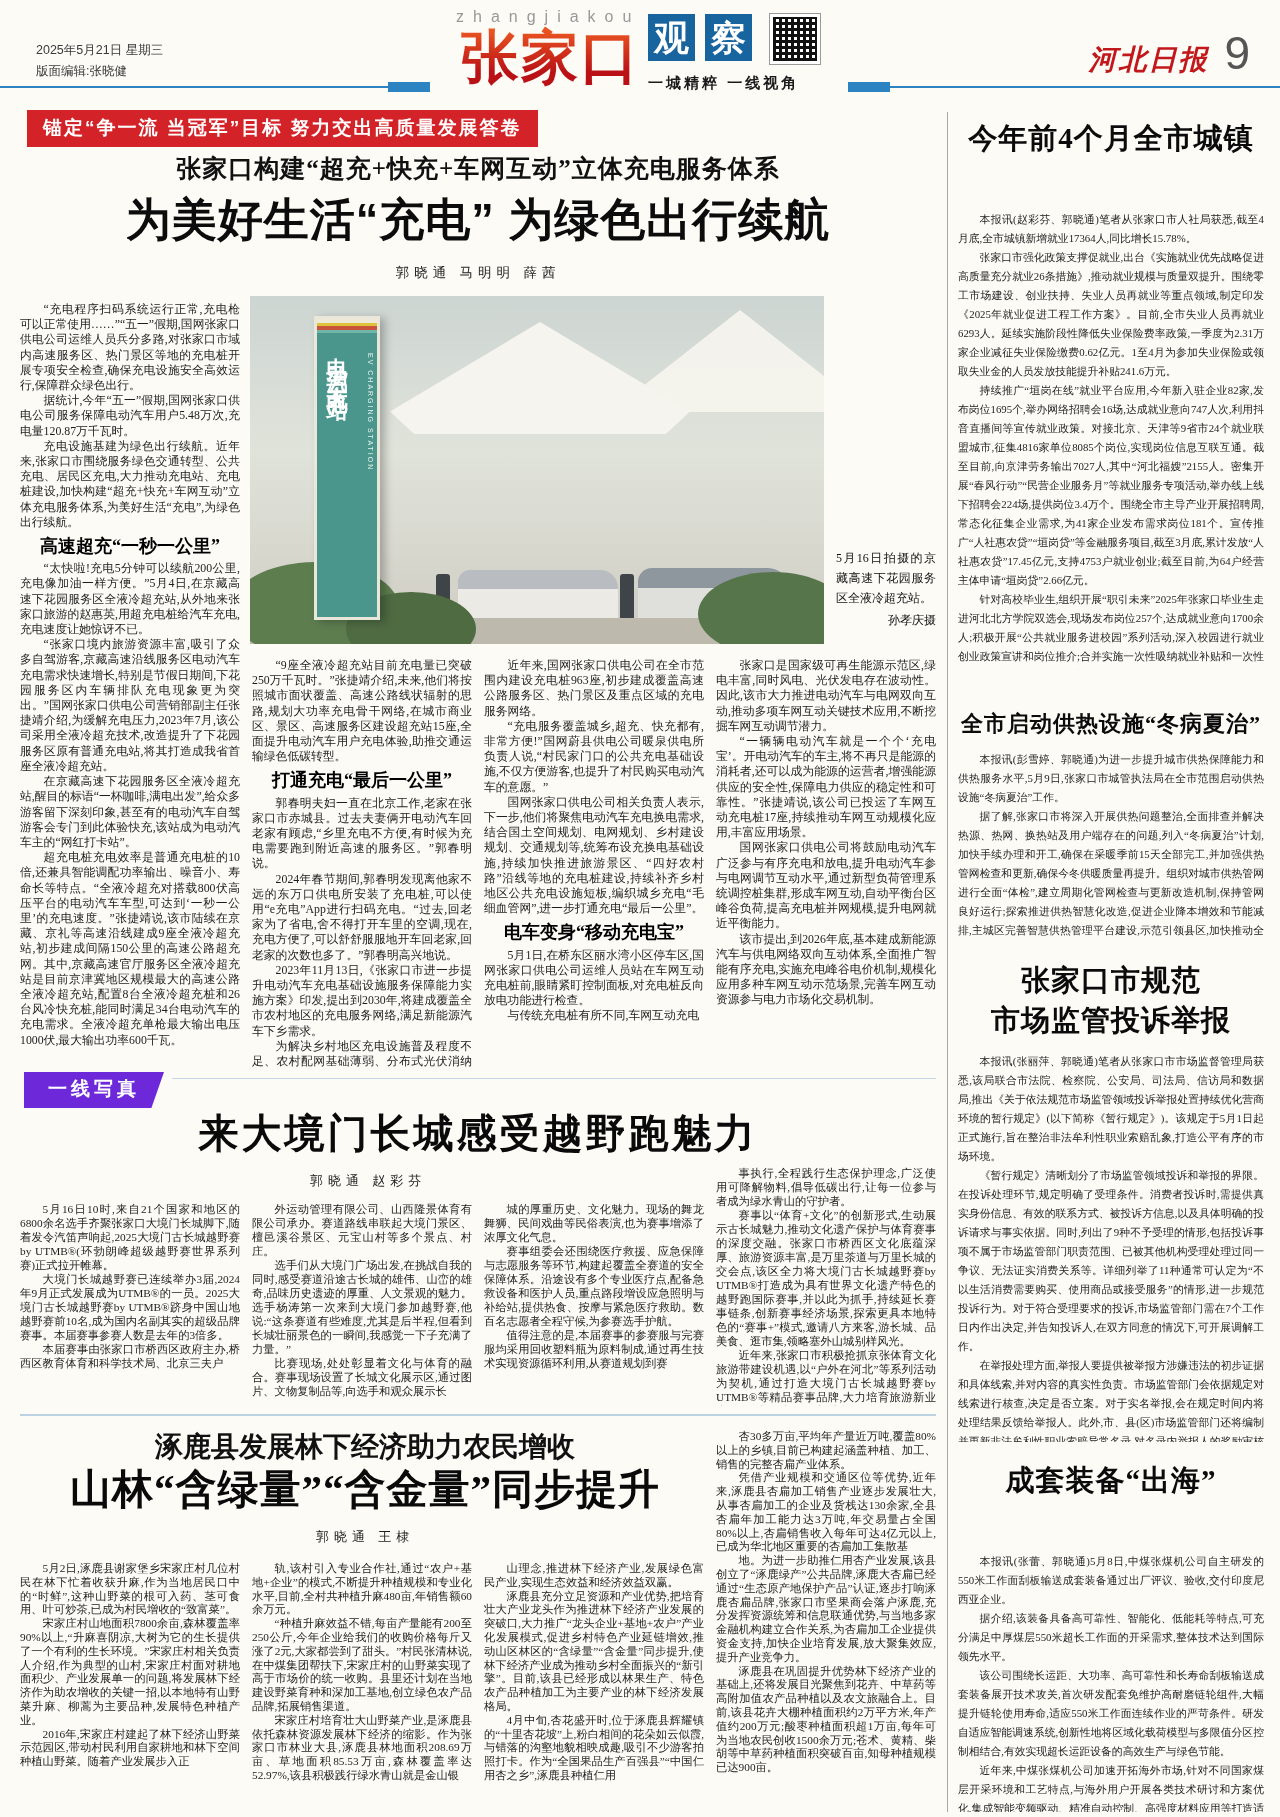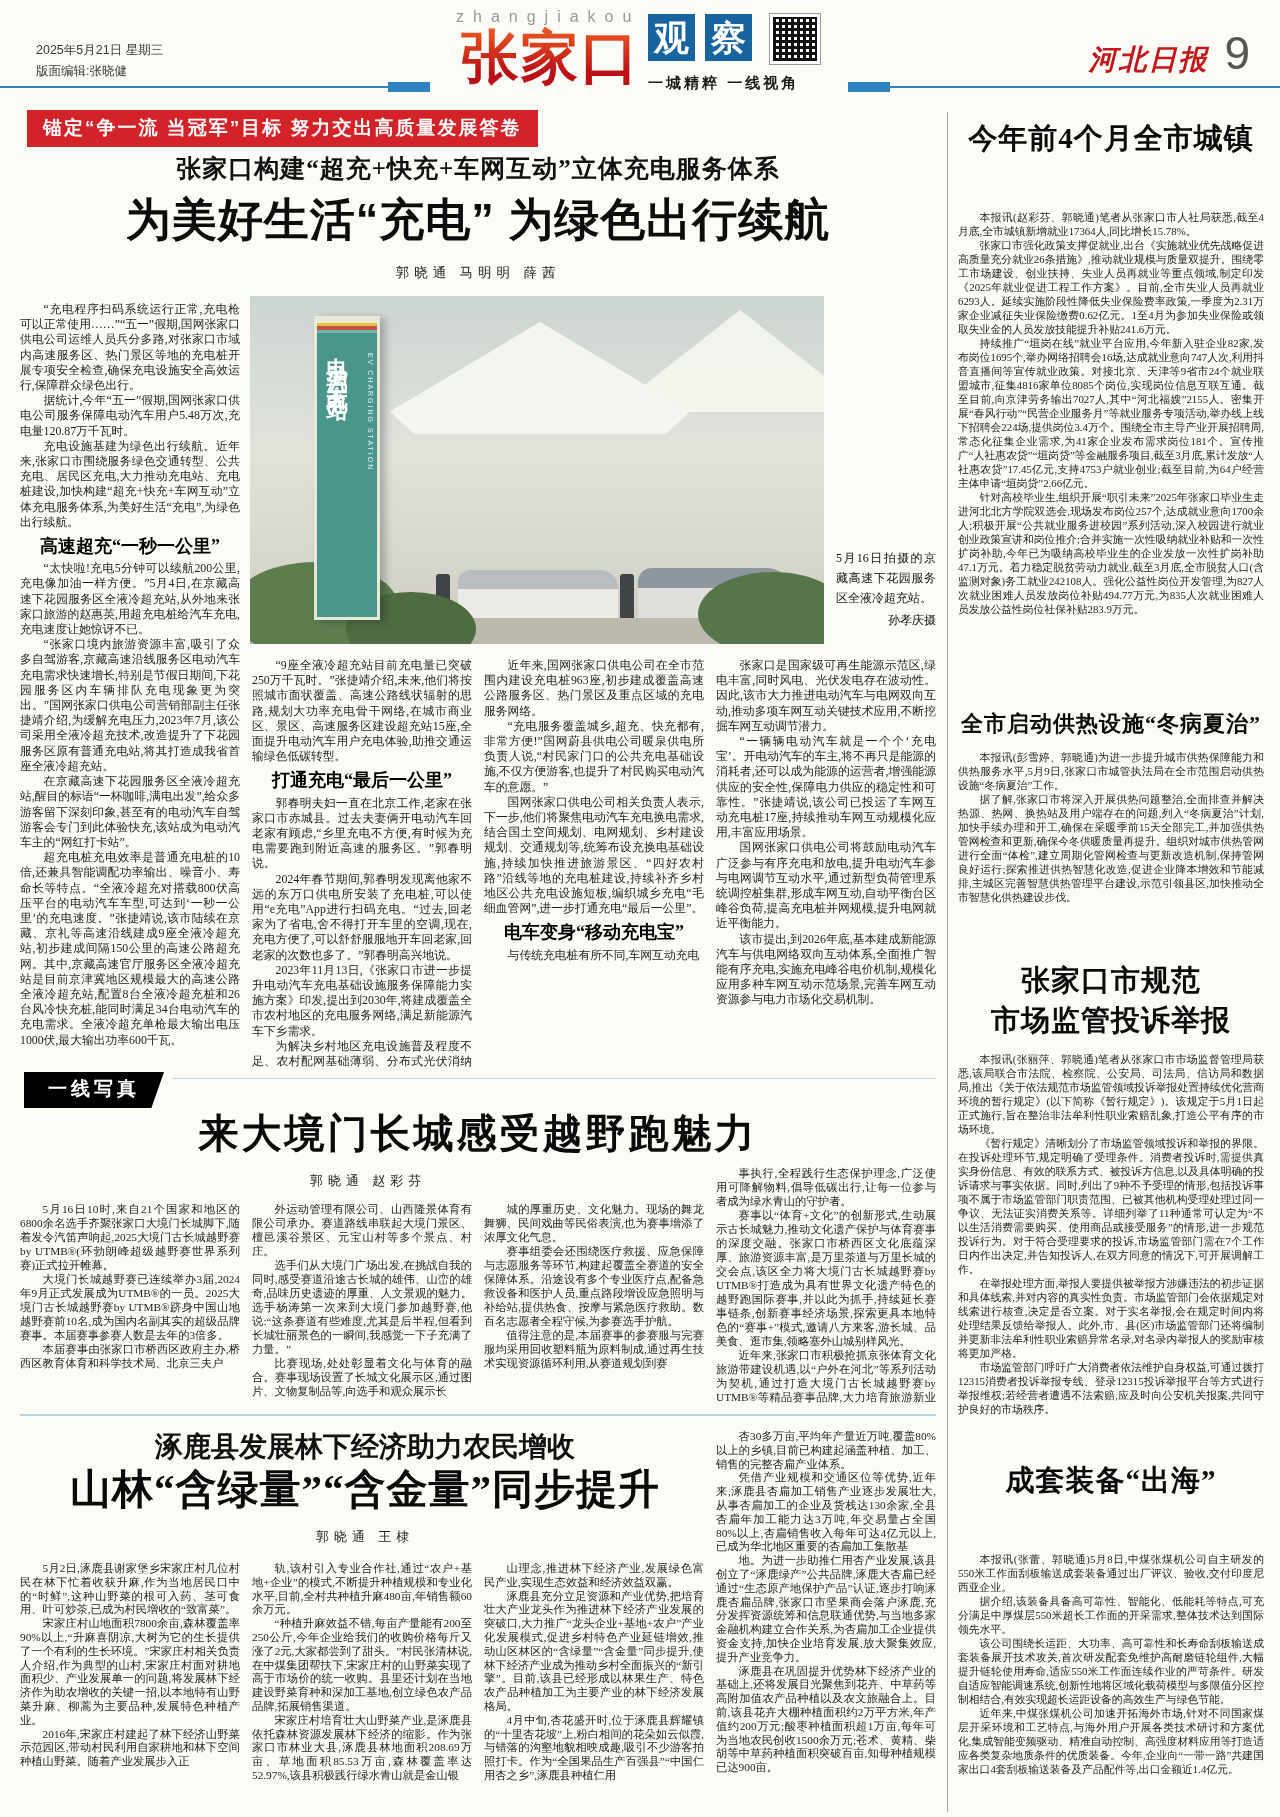--- a/index.html
+++ b/index.html
@@ -88,21 +88,21 @@
           background:linear-gradient(180deg,#8f979e 0 35%, #dfdfdb 35% 100%); }
   .post { position:absolute; width:14px; height:46px; bottom:24px; background:#3f4448;
           border-radius:3px; }
   .p1 { left:186px; } .p2 { left:370px; }
   .caption { position:absolute; left:816px; top:252px; width:100px; font-size:12px;
              line-height:20px; text-align:justify; color:#111; }
   .cap-credit { display:block; text-align:right; margin-top:2px; }
 
   
   .fl { left:20px; top:1072px; width:916px; height:340px; }
-  .fl-label { position:absolute; left:4px; top:0; background:#000000; color:#fff;
+  .fl-label { position:absolute; left:4px; top:0; background:#6d28d9; color:#fff;
               font-weight:bold; font-size:19px; padding:4px 24px 6px; letter-spacing:4px;
               clip-path:polygon(0 0,100% 0,91% 100%,0 100%);
               font-family:"Liberation Sans", sans-serif; }
   .fl-line { position:absolute; left:152px; top:6px; right:0; height:1px; background:#c2d6e4; }
   .fl-hl { position:absolute; left:0; top:34px; width:100%; text-align:center; font-weight:900;
            font-size:40px; letter-spacing:3px; color:#0a0a0a; }
   .fl-by { position:absolute; left:0; top:100px; width:696px; text-align:center;
            font-size:13px; letter-spacing:5px; }
   .fl .col p { font-size:11.3px; line-height:14px; }
   .fl-c1 { left:0; top:130px; height:202px; }
@@ -129,21 +129,21 @@
   
   .rail { left:958px; top:110px; width:306px; height:1704px; }
   .r-hl { position:absolute; width:100%; text-align:center; font-weight:900; color:#0b0b0b; }
   .r-hl div { line-height:40px; font-size:29px; letter-spacing:1px; }
   .r-hl.small div { font-size:22px; }
   .a1h { top:8px; } .a1b { top:100px; height:460px; }
   .a2h { top:594px; } .a2b { top:640px; height:186px; }
   .a3h { top:850px; } .a3b { top:942px; height:390px; }
   .a4h { top:1350px; } .a4b { top:1442px; height:260px; }
   .rbody { position:absolute; width:100%; overflow:hidden; text-align:justify; }
-  .rbody p { font-size:10.8px; line-height:14px; text-indent:2em; color:#1d1d1d; }
+  .rbody p { font-size:10.8px; line-height:19px; text-indent:2em; color:#1d1d1d; }
 </style>
 </head>
 <body>
 
 <div class="page">
 
   <div class="abs date-block">
     <div>2025年5月21日 星期三</div>
     <div>版面编辑:张晓健</div>
   </div>
@@ -214,20 +214,21 @@
       <p>郭春明夫妇一直在北京工作,老家在张家口市赤城县。过去夫妻俩开电动汽车回老家有顾虑,“乡里充电不方便,有时候为充电需要跑到附近高速的服务区。”郭春明说。</p>
       <p>2024年春节期间,郭春明发现离他家不远的东万口供电所安装了充电桩,可以使用“e充电”App进行扫码充电。“过去,回老家为了省电,舍不得打开车里的空调,现在,充电方便了,可以舒舒服服地开车回老家,回老家的次数也多了。”郭春明高兴地说。</p>
       <p>2023年11月13日,《张家口市进一步提升电动汽车充电基础设施服务保障能力实施方案》印发,提出到2030年,将建成覆盖全市农村地区的充电服务网络,满足新能源汽车下乡需求。</p>
       <p>为解决乡村地区充电设施普及程度不足、农村配网基础薄弱、分布式光伏消纳能力有限等问题,2024年,国网张家口供电公</p>
     </div>
     <div class="col c3">
       <p>近年来,国网张家口供电公司在全市范围内建设充电桩963座,初步建成覆盖高速公路服务区、热门景区及重点区域的充电服务网络。</p>
       <p>“充电服务覆盖城乡,超充、快充都有,非常方便!”国网蔚县供电公司暖泉供电所负责人说,“村民家门口的公共充电基础设施,不仅方便游客,也提升了村民购买电动汽车的意愿。”</p>
       <p>国网张家口供电公司相关负责人表示,下一步,他们将聚焦电动汽车充电换电需求,结合国土空间规划、电网规划、乡村建设规划、交通规划等,统筹布设充换电基础设施,持续加快推进旅游景区、“四好农村路”沿线等地的充电桩建设,持续补齐乡村地区公共充电设施短板,编织城乡充电“毛细血管网”,进一步打通充电“最后一公里”。</p>
       <p class="subhead">电车变身“移动充电宝”</p>
+      <p>5月1日,在桥东区丽水湾小区停车区,国网张家口供电公司运维人员站在车网互动充电桩前,眼睛紧盯控制面板,对充电桩反向放电功能进行检查。</p>
       <p>与传统充电桩有所不同,车网互动充电</p>
     </div>
     <div class="col c4">
       <p>张家口是国家级可再生能源示范区,绿电丰富,同时风电、光伏发电存在波动性。因此,该市大力推进电动汽车与电网双向互动,推动多项车网互动关键技术应用,不断挖掘车网互动调节潜力。</p>
       <p>“一辆辆电动汽车就是一个个‘充电宝’。开电动汽车的车主,将不再只是能源的消耗者,还可以成为能源的运营者,增强能源供应的安全性,保障电力供应的稳定性和可靠性。”张捷靖说,该公司已投运了车网互动充电桩17座,持续推动车网互动规模化应用,丰富应用场景。</p>
       <p>国网张家口供电公司将鼓励电动汽车广泛参与有序充电和放电,提升电动汽车参与电网调节互动水平,通过新型负荷管理系统调控桩集群,形成车网互动,自动平衡台区峰谷负荷,提高充电桩并网规模,提升电网就近平衡能力。</p>
       <p>该市提出,到2026年底,基本建成新能源汽车与供电网络双向互动体系,全面推广智能有序充电,实施充电峰谷电价机制,规模化应用多种车网互动示范场景,完善车网互动资源参与电力市场化交易机制。</p>
     </div>
   </div>
 

